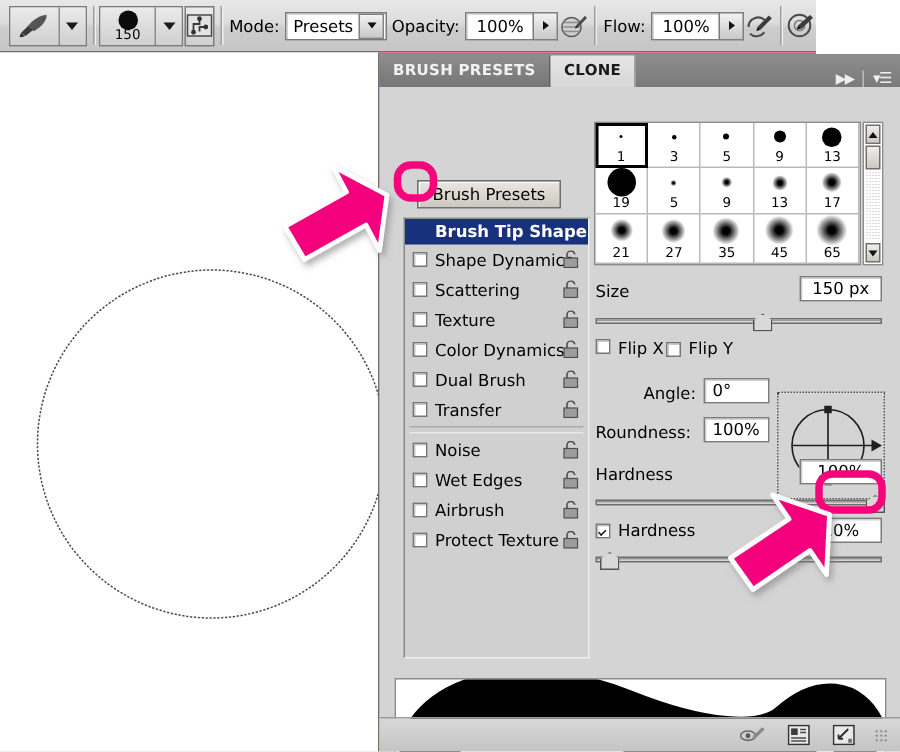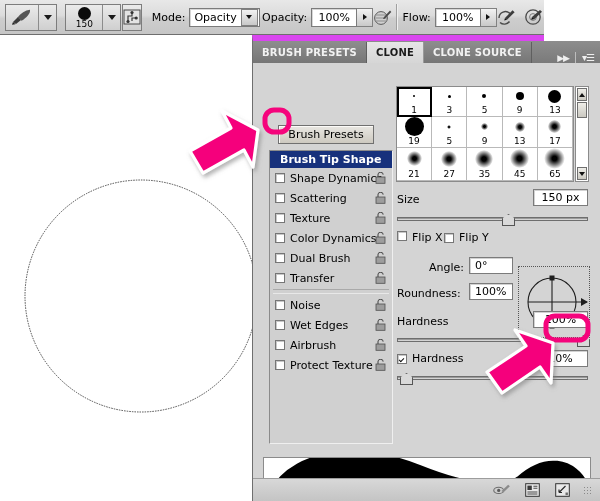--- a/index.html
+++ b/index.html
@@ -76,21 +76,21 @@
     display:flex;align-items:center;justify-content:center;
   }
   
   #canvas-area{
     position:absolute;left:0;top:35px;width:253px;height:466px;background:#fff;
   }
   #brush-cursor{position:absolute;left:0;top:0;width:253px;height:466px;}
   
   #brush-panel{
     position:absolute;left:252px;top:35px;width:292px;height:466px;
-    background:#eab308;border-left:1px solid #6f6f6f;border-top:6px solid #d946ef;
+    background:#eab308;border-left:1px solid #6f6f6f;border-top:1px solid #d946ef;
     box-sizing:border-box;
   }
   #panel-tabs{
     position:absolute;left:0;top:0;width:347px;height:22px;
     background:linear-gradient(to bottom,#8d8d8d,#7a7a7a);
     display:flex;align-items:flex-end;
   }
   .ptab{
     height:21px;padding:0 9px;display:flex;align-items:center;
     font-size:10px;font-weight:bold;letter-spacing:.2px;
@@ -126,21 +126,21 @@
     background:#d0d0d0;border:1px solid #8b8b8b;
     border-top-color:#8b8b8b;border-left-color:#8b8b8b;
     border-right-color:#efefef;border-bottom-color:#efefef;
     box-sizing:border-box;
   }
   .opt-row{
     height:20px;display:flex;align-items:center;padding-left:5px;
     position:relative;font-size:11px;box-sizing:border-box;
   }
   .opt-row.header{
-    background:#17317c;color:#fff;font-weight:bold;padding-left:10px;height:17px;
+    background:#17317c;color:#fff;font-weight:bold;padding-left:20px;height:17px;
   }
   .chk{
     width:10px;height:10px;border:1px solid #767676;background:#fff;
     box-shadow:inset 1px 1px 0 #c8c8c8;margin-right:5px;flex:none;
     position:relative;box-sizing:border-box;
   }
   .chk.on:after{
     content:"";position:absolute;left:1px;top:3px;width:4px;height:2px;
     border-left:1.6px solid #111;border-bottom:1.6px solid #111;
     transform:rotate(-45deg);
@@ -259,21 +259,21 @@
       <circle cx="5" cy="12.5" r="1.6" fill="#333"></circle>
       <circle cx="9" cy="3.5" r="1.6" fill="#333"></circle>
       <circle cx="13.2" cy="9" r="1.6" fill="#333"></circle>
     </svg>
   </div>
 
   <div class="tb-sep"></div>
 
   <div class="lbl">Mode:</div>
   <div class="combo" style="width:147px">
-    <div class="val">Opacity</div>
+    <div class="val">Presets</div>
     <div class="btn">
         <div class="caret-sm"></div>
       </div>
   </div>
 
   <div style="width:7px"></div>
 
   <div class="lbl">Opacity:</div>
   <div class="num-wrap">
     <div class="num-box">100%</div>
@@ -328,21 +328,20 @@
   <svg id="brush-cursor" viewBox="0 0 253 466">
     <circle cx="141" cy="261" r="116" fill="none" stroke="#4a4a4a" stroke-width="1" stroke-dasharray="1.5 1.1"></circle>
   </svg>
 </div>
 
 <div id="brush-panel">
 
   <div id="panel-tabs">
     <div class="ptab">BRUSH PRESETS</div>
     <div class="ptab active">CLONE</div>
-    <div class="ptab">CLONE SOURCE</div>
     <div class="ptab-spacer"></div>
     <div class="ptab-ctl">
       <span class="dbl-arrow">▶▶</span>
       <span class="vbar"></span>
       <span class="menu-ico">▾☰</span>
     </div>
   </div>
 
   <div id="panel-body">
 

